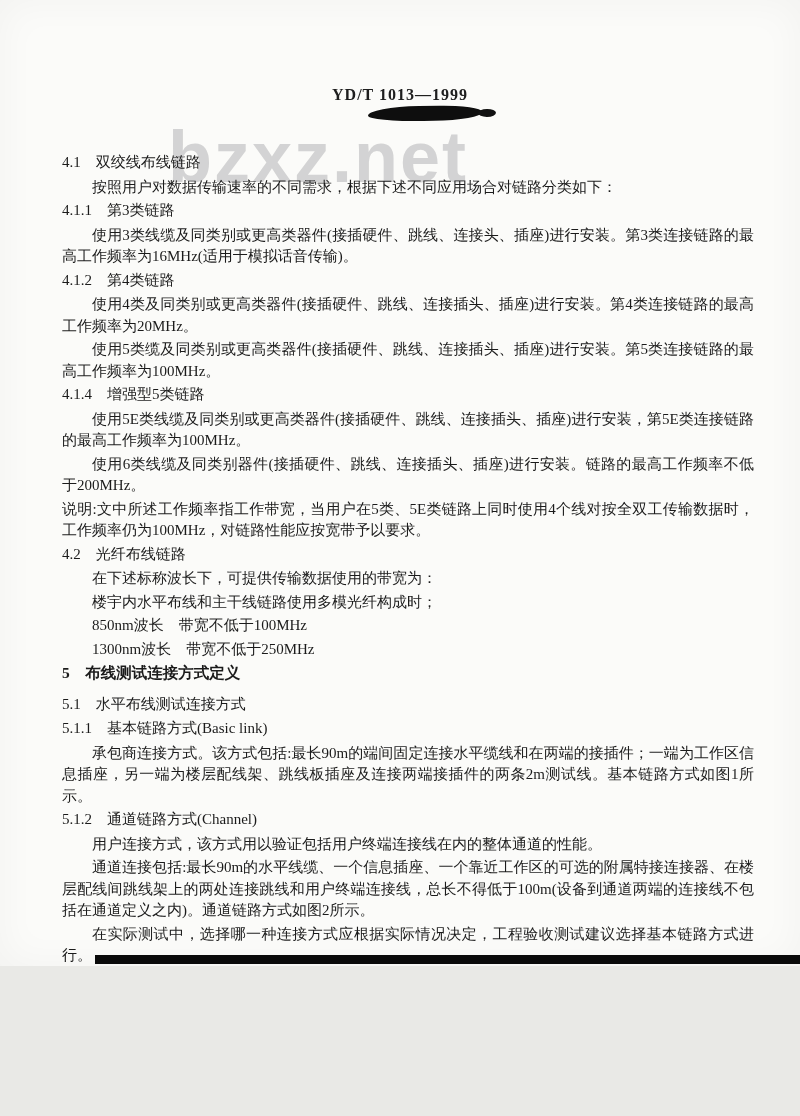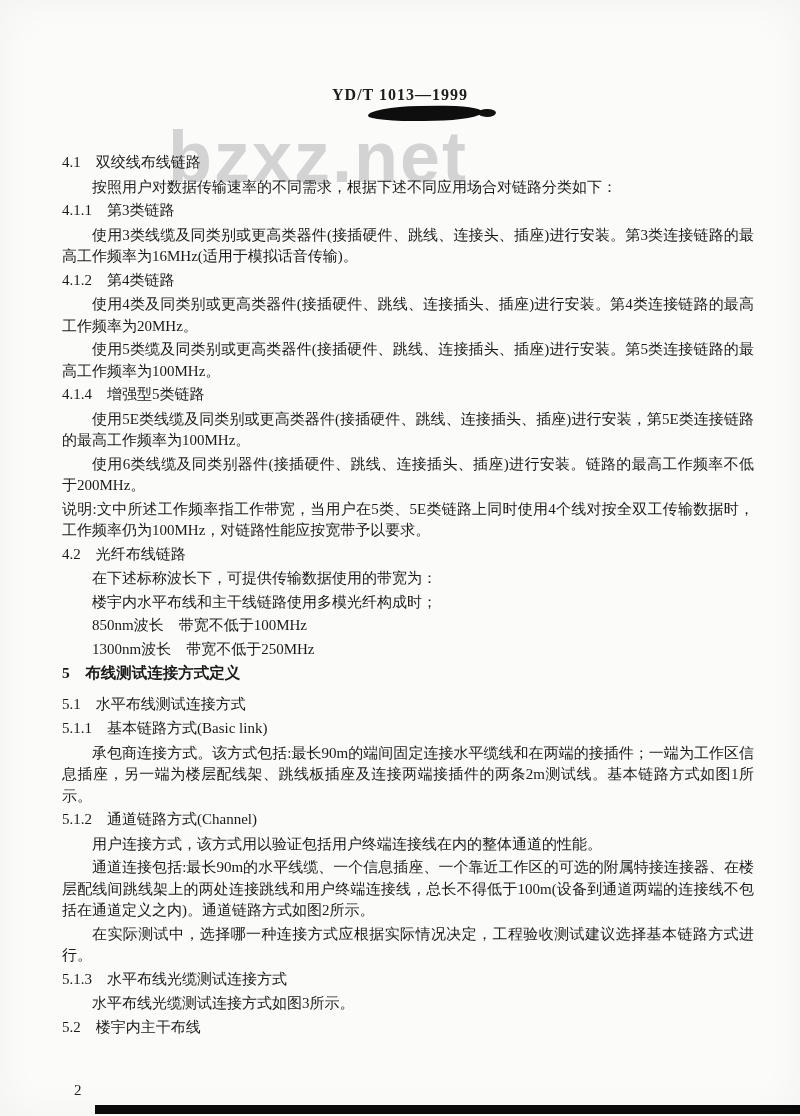--- a/index.html
+++ b/index.html
@@ -3,21 +3,21 @@
 <meta charset="utf-8">
 <style>
   * { margin:0; padding:0; box-sizing:border-box; }
   html,body { width:800px; height:1116px; }
   body {
     font-family:"Liberation Serif","DejaVu Serif",serif;
     background:#e9e9e6;
   }
   .page {
     position:relative;
-    width:800px; height:1116px;
+    width:800px; height:966px;
     background:#fbfbf9;
     overflow:hidden;
     box-shadow:inset 0 0 40px rgba(0,0,0,0.04);
   }
   .doc-header {
     position:absolute; top:86px; left:0; width:100%;
     text-align:center;
     font-size:16px; font-weight:bold; letter-spacing:1px;
     color:#1e1e1e; z-index:2;
   }

